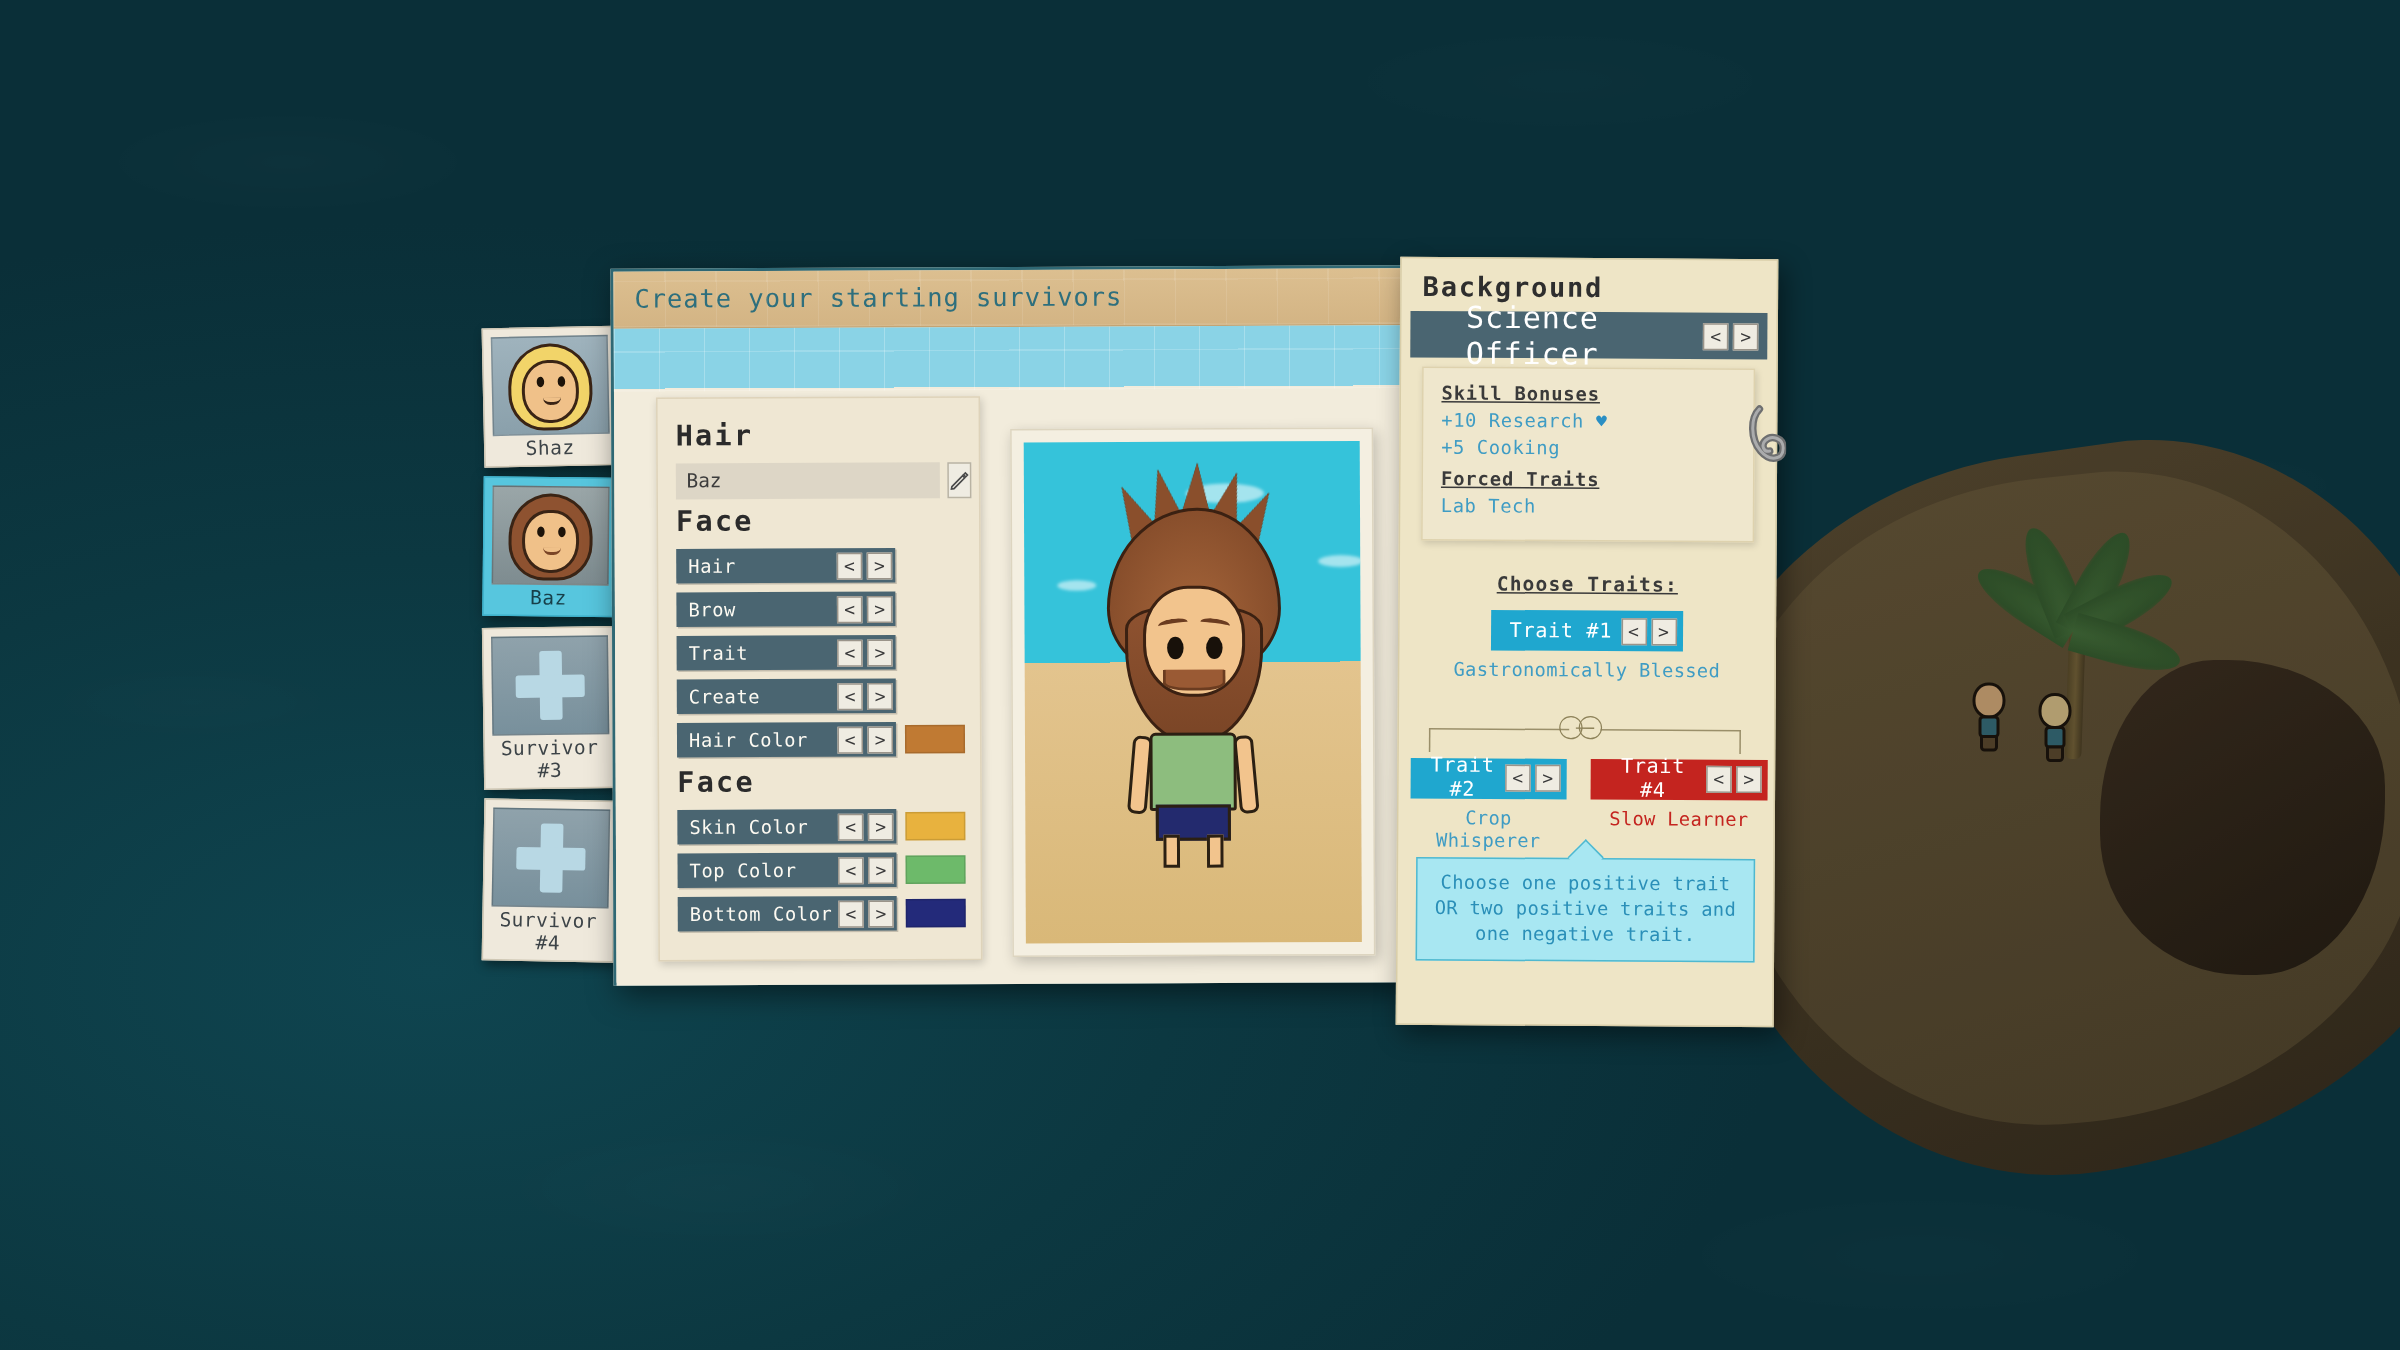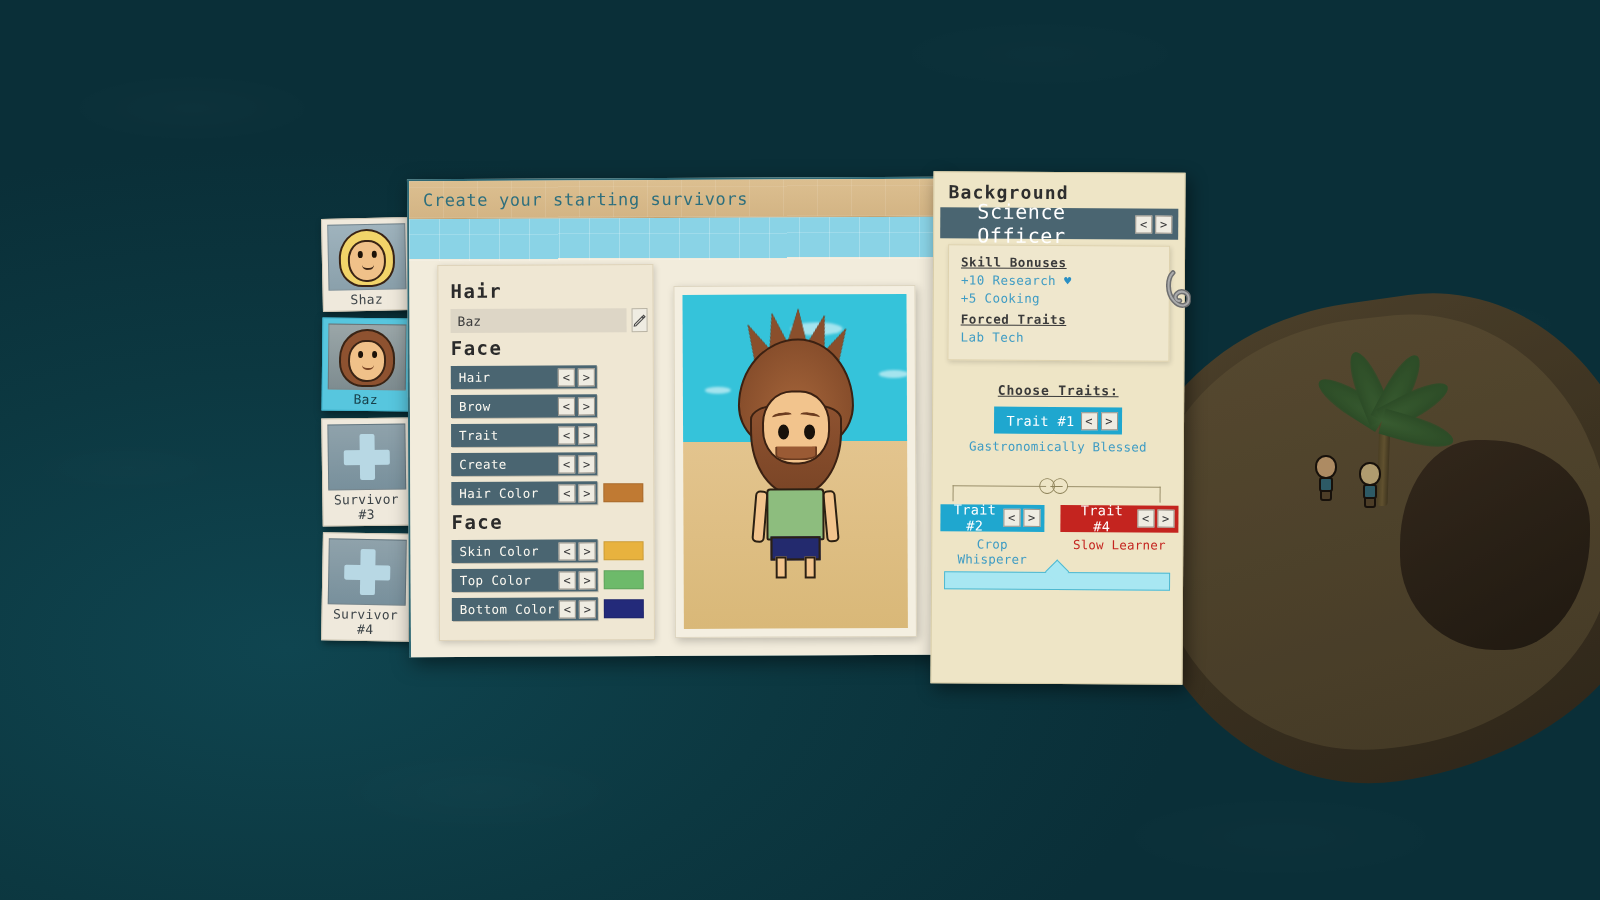--- a/index.html
+++ b/index.html
@@ -571,16 +571,17 @@
             <span class="arrow">&lt;</span>
             <span class="arrow">&gt;</span>
           </span>
         </span>
         <div class="trait-sub neg">Slow Learner</div>
       </div>
     </div>
 
     <div class="tooltip">
       <span class="tip-arrow"></span>
+      <span>Choose one positive trait OR two positive traits and one negative trait.</span>
     </div>
   </div>
 
 </div>
 
 </body></html>

